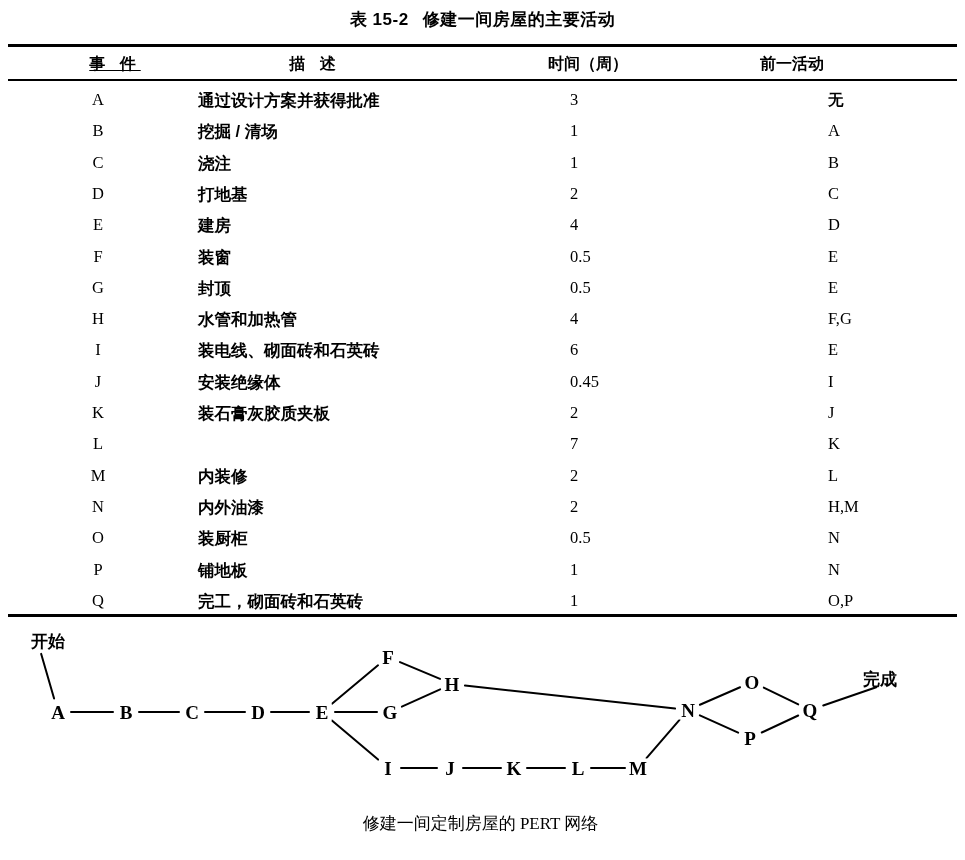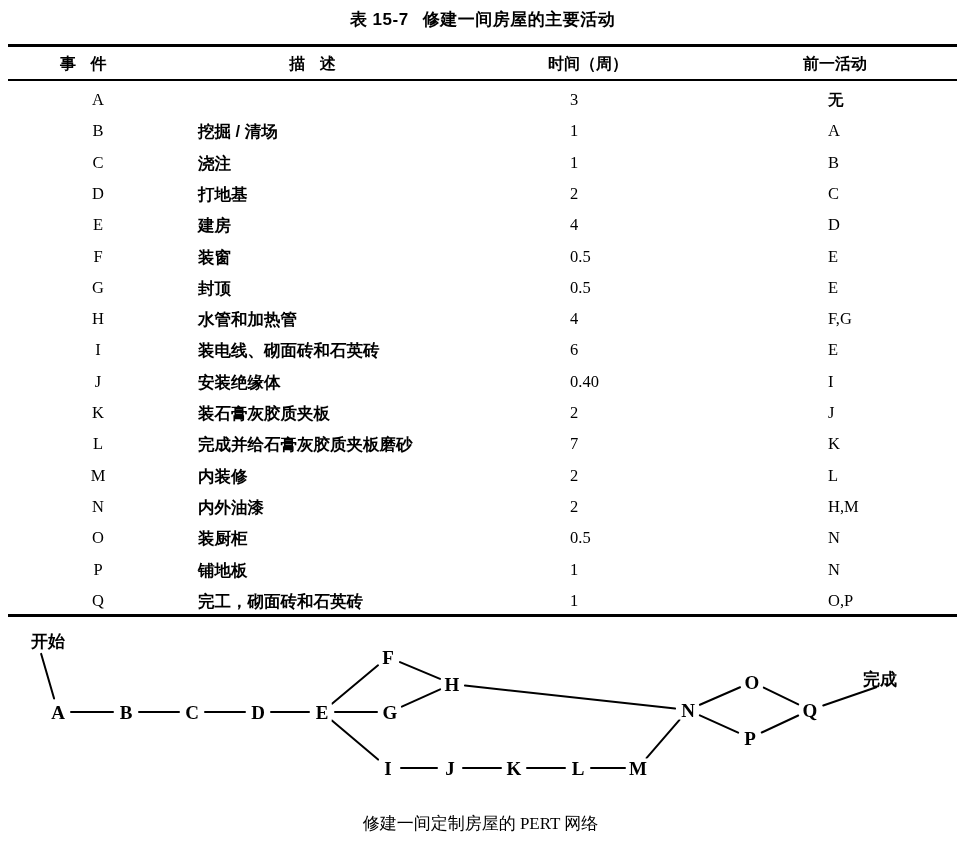--- a/index.html
+++ b/index.html
@@ -49,24 +49,24 @@
     width: 965px;
   }
   .hdr-cell {
     position: absolute;
     font-family: "Liberation Sans", "DejaVu Sans", sans-serif;
     font-weight: bold;
     font-size: 16px;
     top: 54px;
     white-space: nowrap;
   }
-  .hdr-event  { left: 60px;  width: 110px; text-align: left; letter-spacing: 5px; }
+  .hdr-event  { left: 60px;  width: 110px; text-align: center; letter-spacing: 5px; text-decoration: underline; }
   .hdr-desc   { left: 240px; width: 150px; text-align: center; letter-spacing: 5px; }
   .hdr-time   { left: 508px; width: 160px; text-align: center; }
-  .hdr-pred   { left: 760px; width: 150px; text-align: center; }
+  .hdr-pred   { left: 760px; width: 150px; text-align: left; }
 
   .t-row { position: absolute; left: 0; width: 965px; height: 31px; }
   .t-row .c {
     position: absolute;
     font-size: 16.5px;
     white-space: nowrap;
     line-height: 20px;
   }
   .c-event { left: 60px; width: 76px; text-align: center; }
   .c-desc  { left: 198px; font-family: "Liberation Sans", "DejaVu Sans", sans-serif; font-weight: bold; font-size: 15.5px; }
@@ -111,35 +111,36 @@
     width: 961px;
     text-align: center;
     font-family: "Liberation Serif", "DejaVu Serif", serif;
     font-size: 17px;
   }
 </style>
 </head>
 <body>
 
 <div id="table-title">
-  <span class="t-num">表 15-7</span><span>修建一间房屋的主要活动</span>
+  <span class="t-num">表 15-2</span><span>修建一间房屋的主要活动</span>
 </div>
 
 <div class="rule" id="rule-top"></div>
 <div class="rule" id="rule-header"></div>
 <div class="rule" id="rule-bottom"></div>
 
 <div id="activity-table">
   <div class="hdr-cell hdr-event">事 件</div>
   <div class="hdr-cell hdr-desc">描 述</div>
   <div class="hdr-cell hdr-time">时间（周）</div>
   <div class="hdr-cell hdr-pred">前一活动</div>
   <div id="table-body">
       <div class="t-row" style="top: 90px;">
         <div class="c c-event">A</div>
+        <div class="c c-desc">通过设计方案并获得批准</div>
         <div class="c c-time">3</div>
         <div class="c c-pred zh">无</div>
       </div>
       <div class="t-row" style="top: 121.3px;">
         <div class="c c-event">B</div>
         <div class="c c-desc">挖掘 / 清场</div>
         <div class="c c-time">1</div>
         <div class="c c-pred">A</div>
       </div>
       <div class="t-row" style="top: 152.6px;">
@@ -180,32 +181,31 @@
       </div>
       <div class="t-row" style="top: 340.4px;">
         <div class="c c-event">I</div>
         <div class="c c-desc">装电线、砌面砖和石英砖</div>
         <div class="c c-time">6</div>
         <div class="c c-pred">E</div>
       </div>
       <div class="t-row" style="top: 371.7px;">
         <div class="c c-event">J</div>
         <div class="c c-desc">安装绝缘体</div>
-        <div class="c c-time">0.40</div>
+        <div class="c c-time">0.45</div>
         <div class="c c-pred">I</div>
       </div>
       <div class="t-row" style="top: 403px;">
         <div class="c c-event">K</div>
         <div class="c c-desc">装石膏灰胶质夹板</div>
         <div class="c c-time">2</div>
         <div class="c c-pred">J</div>
       </div>
       <div class="t-row" style="top: 434.3px;">
         <div class="c c-event">L</div>
-        <div class="c c-desc">完成并给石膏灰胶质夹板磨砂</div>
         <div class="c c-time">7</div>
         <div class="c c-pred">K</div>
       </div>
       <div class="t-row" style="top: 465.6px;">
         <div class="c c-event">M</div>
         <div class="c c-desc">内装修</div>
         <div class="c c-time">2</div>
         <div class="c c-pred">L</div>
       </div>
       <div class="t-row" style="top: 496.9px;">

